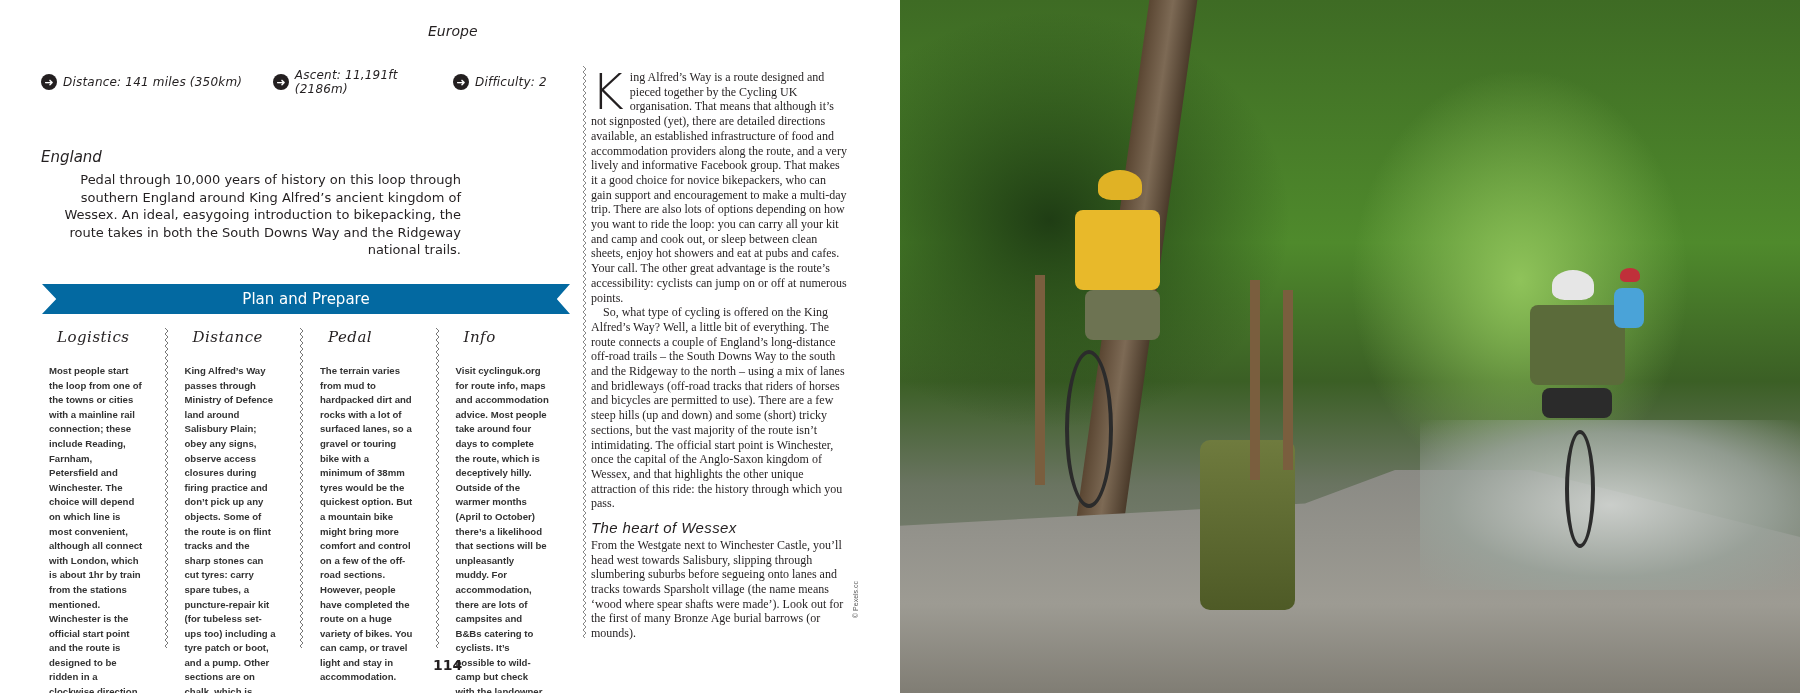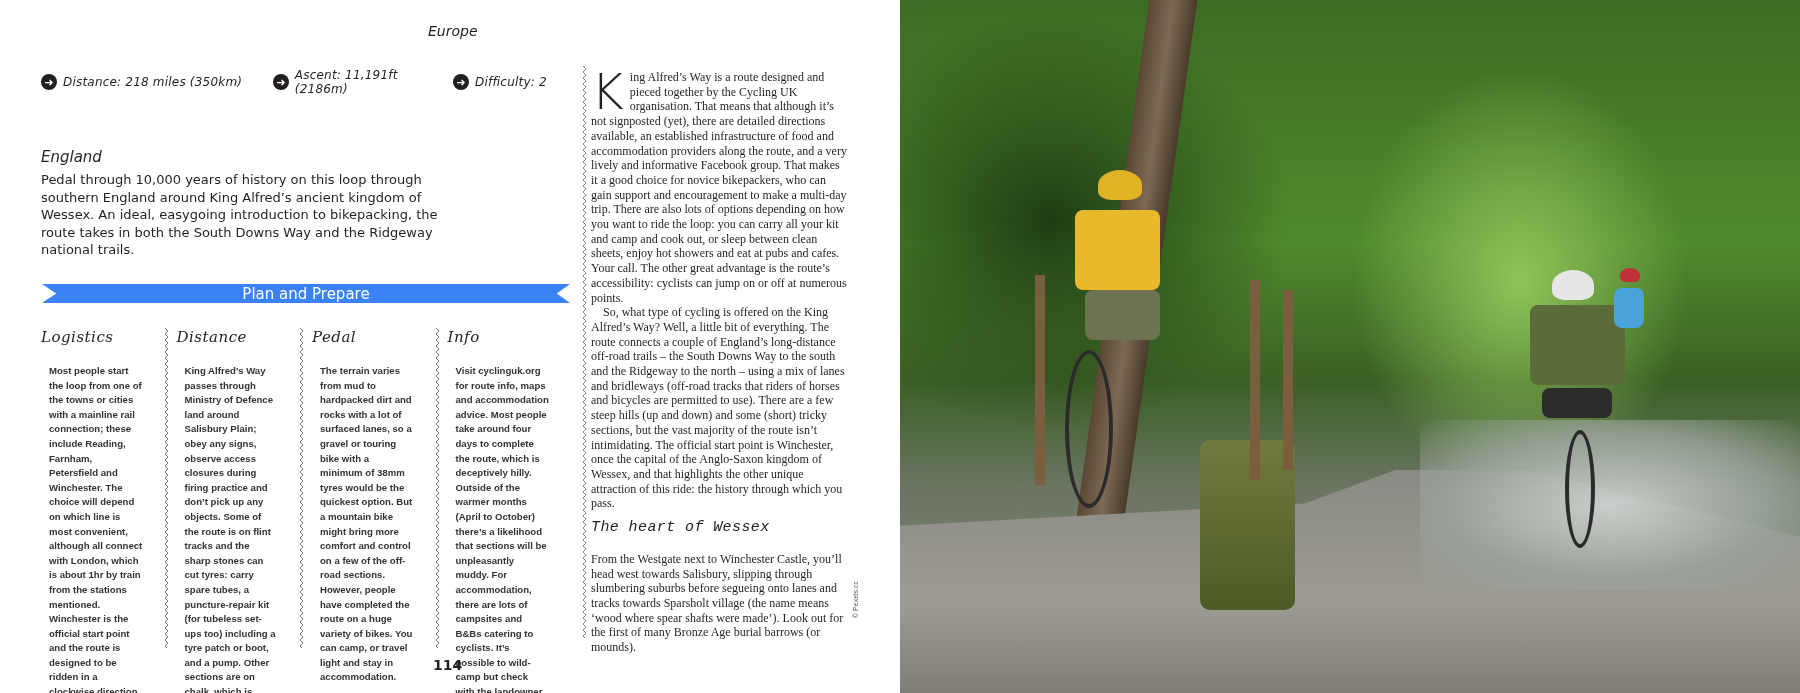--- a/index.html
+++ b/index.html
@@ -22,55 +22,56 @@
   .stat.s1 { width: 232px; }
   .stat.s2 { width: 180px; }
   .title {
     position: absolute; left: 41px; top: 96px; font-size: 45px; font-weight: bold;
     font-family: "DejaVu Sans", sans-serif; letter-spacing: -1px; margin: 0; color: #231f20;
   }
   .subtitle { position: absolute; left: 41px; top: 148px; font-size: 15px; font-style: italic; font-family: "DejaVu Sans", sans-serif; text-align: center; }
   .intro {
     position: absolute; left: 41px; top: 171px; width: 420px; font-size: 13px; line-height: 17.5px;
     font-family: "DejaVu Sans", sans-serif;
+    text-align: right;
   }
   .banner {
-    position: absolute; left: 42px; top: 284px; width: 528px; height: 19px; background: #3b82f6;
+    position: absolute; left: 42px; top: 284px; width: 528px; height: 30px; background: #0369a1;
     clip-path: polygon(0 0, 100% 0, 97.5% 50%, 100% 100%, 0 100%, 2.7% 50%);
     color: #fff; display: flex; align-items: center; justify-content: center;
     font-size: 15px; font-family: "DejaVu Sans", sans-serif;
   }
   .cols { position: absolute; left: 41px; top: 328px; width: 530px; height: 320px; display: flex; }
   .col { position: relative; width: 118px; padding-right: 14px; }
   .col + .col { padding-left: 12px; }
   .col + .col::before {
     content: ""; position: absolute; left: 0; top: 0; bottom: 0; width: 4px;
     background-image: radial-gradient(circle at 0 3px, transparent 2px, #777 2px, #777 2.7px, transparent 2.7px);
     background-size: 4px 6px; background-repeat: repeat-y;
   }
-  .col h3 { margin: 0 0 18px 0; font-size: 15px; font-style: italic; font-weight: normal; font-family: "DejaVu Serif", serif; letter-spacing: 0.5px; }
+  .col h3 { margin: 0 0 18px 16px; font-size: 15px; font-style: italic; font-weight: normal; font-family: "DejaVu Serif", serif; letter-spacing: 0.5px; }
   .col p { margin: 8px; font-size: 9.6px; line-height: 14.6px; font-family: Liberation Sans, sans-serif; font-weight: bold; color: #333; }
   .main-divider {
     position: absolute; left: 583px; top: 66px; width: 4px; height: 572px;
     background-image: radial-gradient(circle at 0 3px, transparent 2px, #888 2px, #888 2.7px, transparent 2.7px);
     background-size: 4px 6px; background-repeat: repeat-y;
   }
   .body-text {
     position: absolute; left: 591px; top: 70px; width: 258px; font-family: "Liberation Serif", serif;
     font-size: 12px; line-height: 14.7px; color: #231f20;
   }
   .body-text p { margin: 0; }
   .body-text p.indent { text-indent: 12px; }
   .dropcap {
     float: left; font-size: 50px; line-height: 40px; font-family: "DejaVu Sans", sans-serif; font-weight: 200;
     margin: 2px 6px 0 0; color: #231f20;
   }
   .body-text h4 {
-    margin: 10px 0 16px 0; font-size: 15px; font-style: italic; font-weight: normal;
-    font-family: Liberation Mono, monospace; letter-spacing: 0.4px;
+    margin: 10px 0 2px 0; font-size: 15px; font-style: italic; font-weight: normal;
+    font-family: Liberation Sans, sans-serif; letter-spacing: 0.4px;
   }
   .credit {
     position: absolute; left: 852px; top: 618px; font-size: 7px; color: #555;
     transform: rotate(-90deg); transform-origin: left top; white-space: nowrap;
   }
   .folio { position: absolute; left: 433px; top: 657px; font-size: 14px; font-family: "DejaVu Sans", sans-serif; font-weight: bold; }
 
   .photo {
     position: absolute; left: 900px; top: 0; width: 900px; height: 693px; overflow: hidden;
     background:
@@ -104,21 +105,21 @@
 </style>
 </head>
 <body>
 
 <div class="page-left">
   <div class="running-head">Europe</div>
 
   <div class="stats">
     <div class="stat s1">
       <span class="ico">➜</span>
-      <span>Distance: 218 miles (350km)</span>
+      <span>Distance: 141 miles (350km)</span>
     </div>
     <div class="stat s2">
       <span class="ico">➜</span>
       <span>Ascent: 11,191ft (2186m)</span>
     </div>
     <div class="stat s3">
       <span class="ico">➜</span>
       <span>Difficulty: 2</span>
     </div>
   </div>

